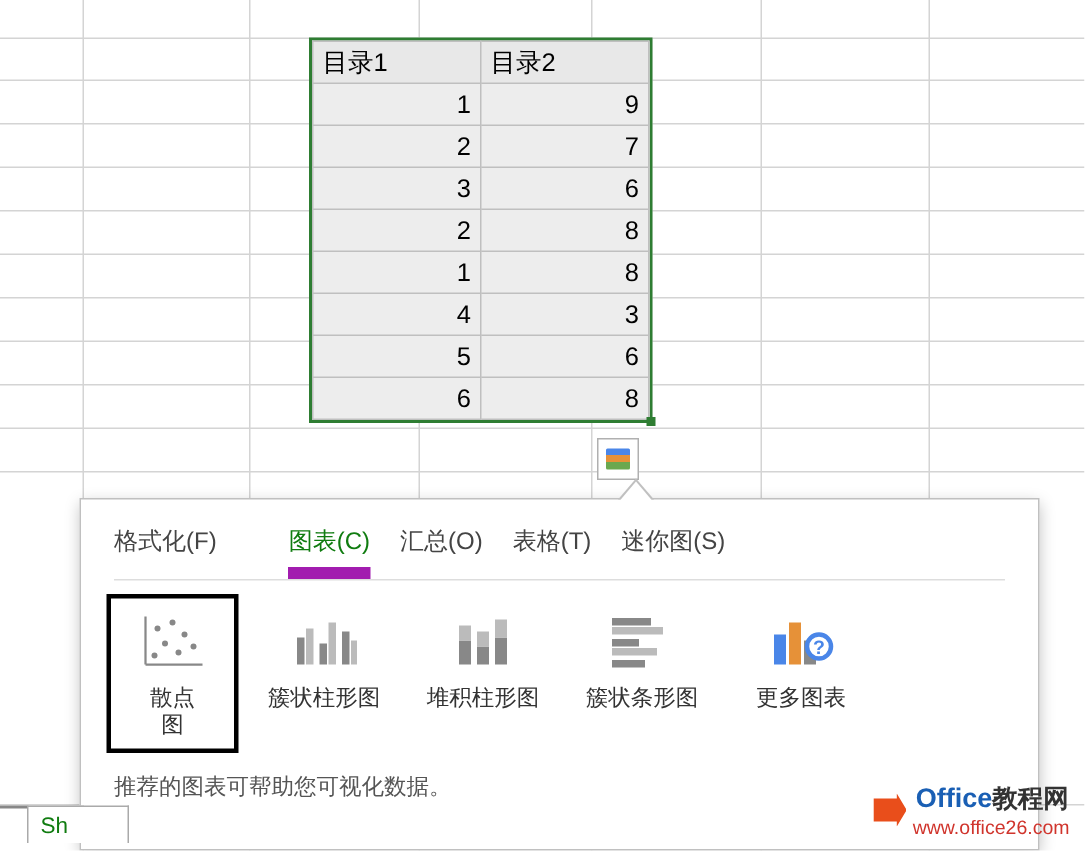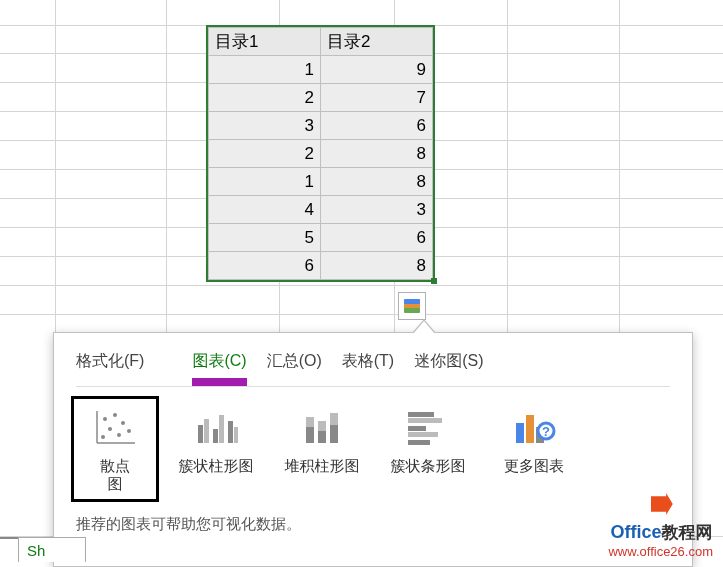--- a/index.html
+++ b/index.html
@@ -147,21 +147,20 @@
       font-size: 15px;
       display: flex;
       align-items: center;
       padding-left: 8px;
     }
     .watermark {
       position: absolute;
       bottom: 8px; right: 10px;
       display: flex; align-items: center; gap: 6px;
       font-size: 14px;
-      flex-direction: column;
     }
     .watermark .logo {
       width: 22px; height: 22px;
       background: #e94e1b;
       clip-path: polygon(0 15%, 70% 15%, 70% 0, 100% 50%, 70% 100%, 70% 85%, 0 85%);
     }
     .watermark .t1 { color: #1a5fb4; font-weight: bold; font-size: 18px; }
     .watermark .t2 { color: #333; font-weight: bold; font-size: 17px; }
     .watermark .url { color: #d0342c; font-size: 13px; margin-left: -2px; }
     .bottom-border {

